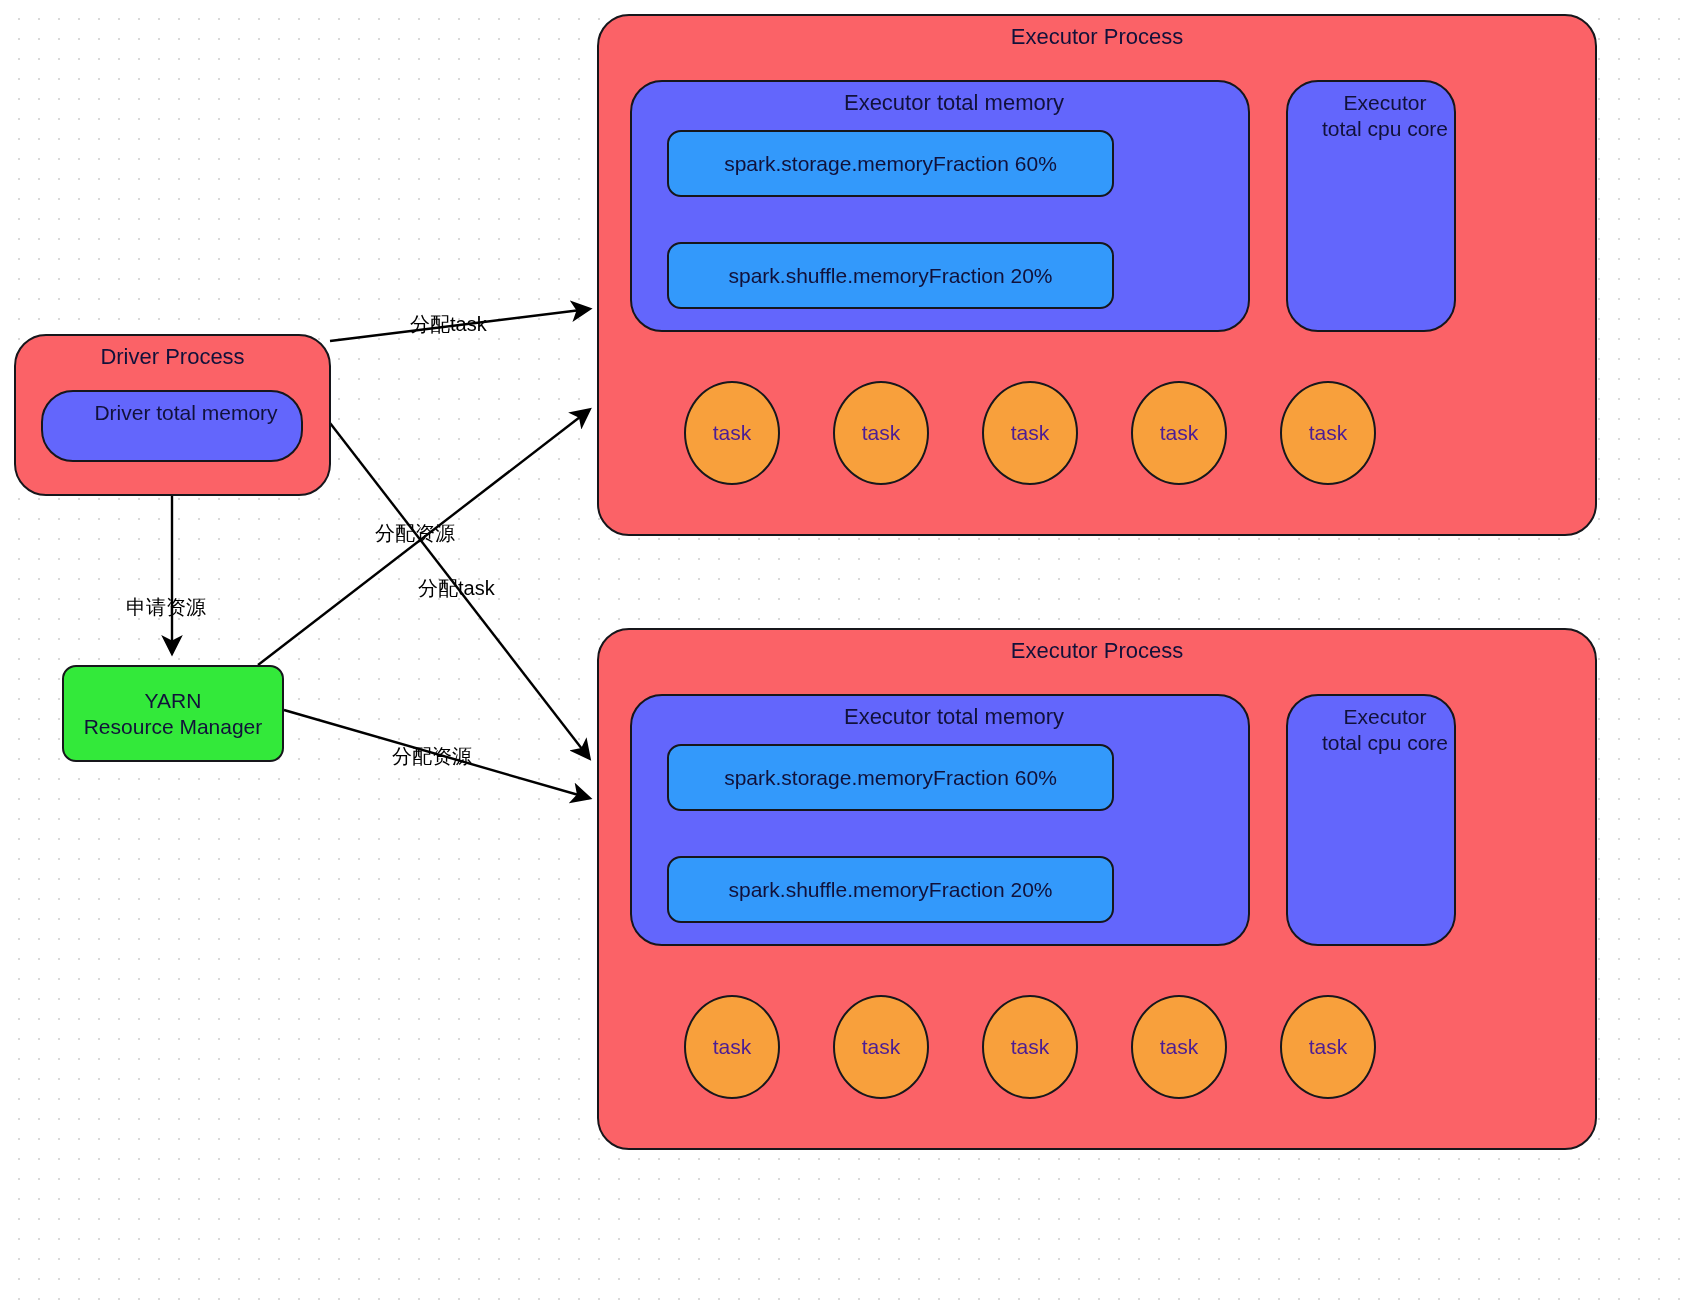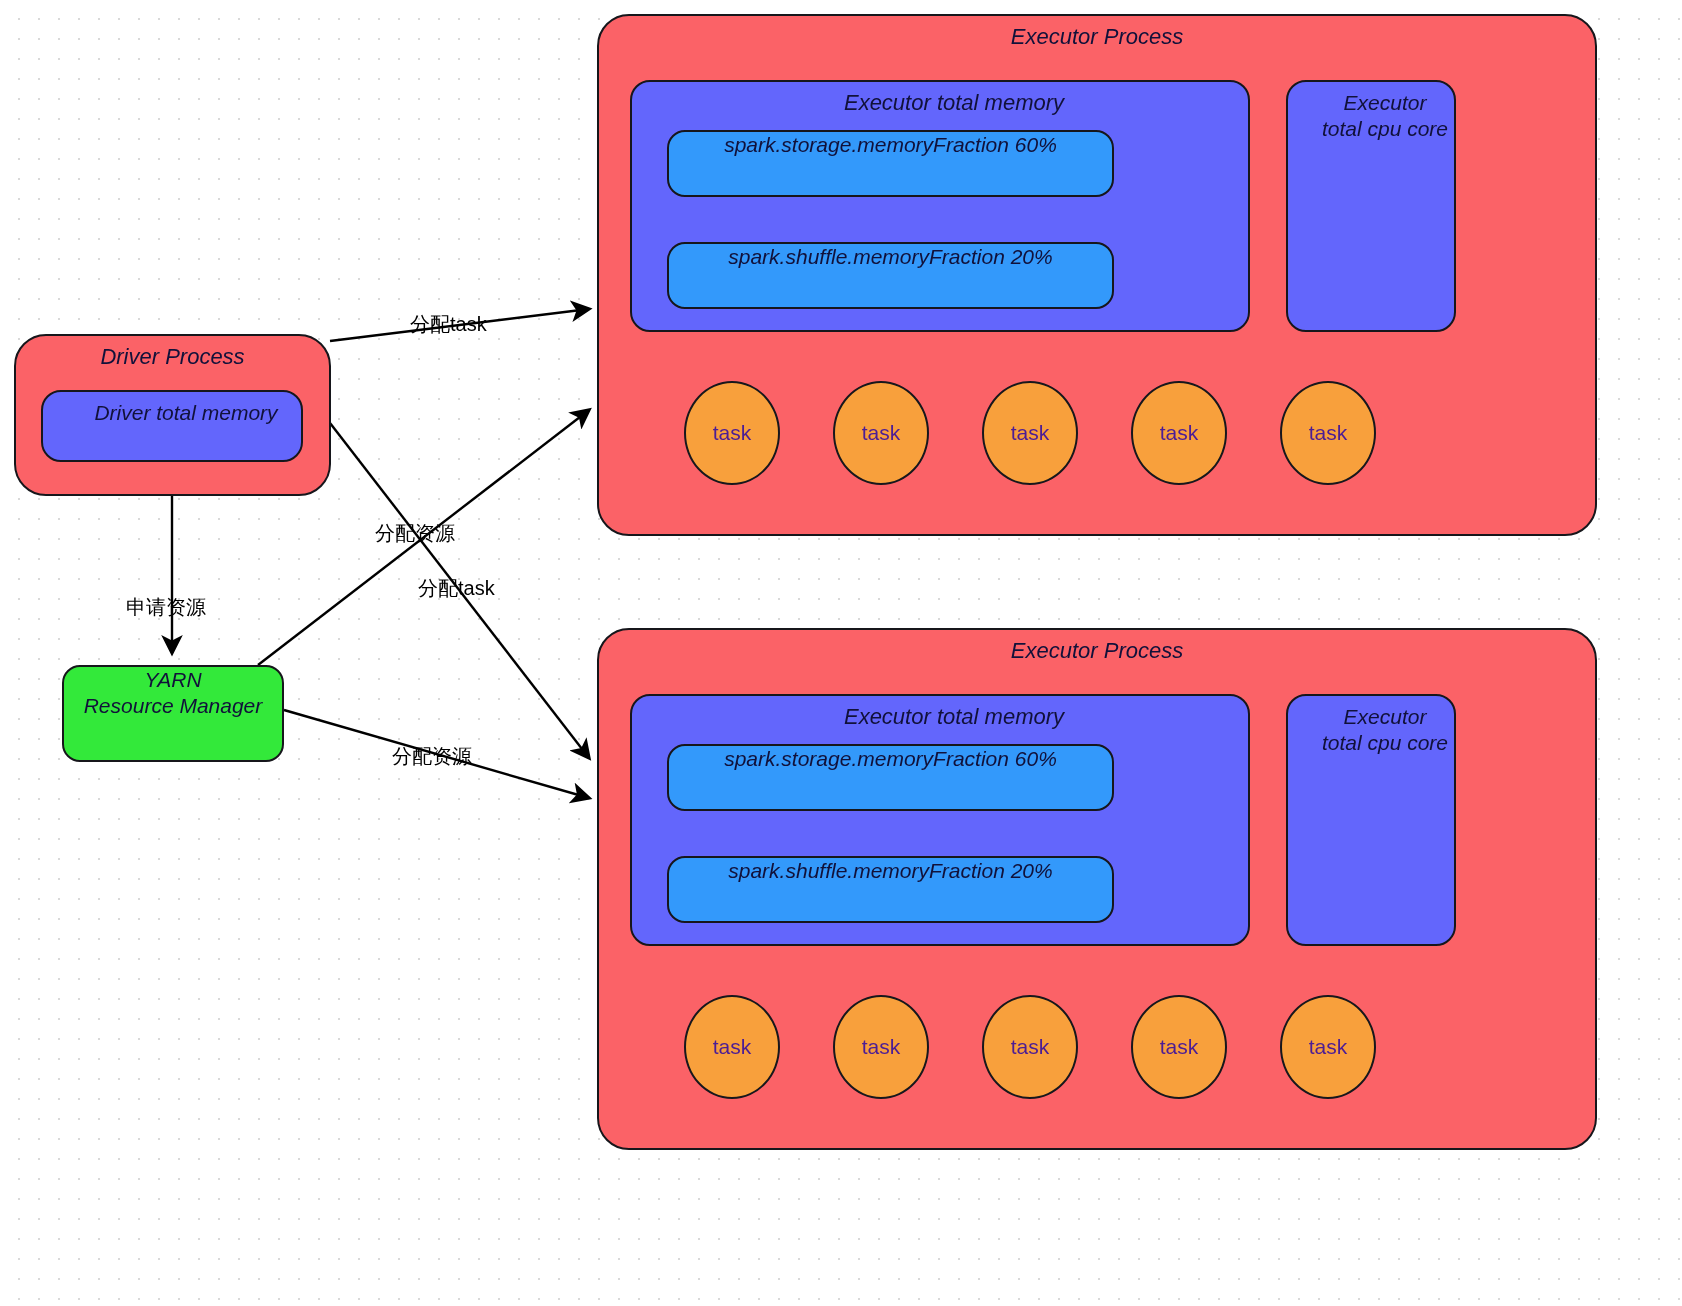--- a/index.html
+++ b/index.html
@@ -36,49 +36,47 @@
     border: 2px solid #16161b;
     text-align: center;
     color: #11113a;
   }
   .node-red {
     background: #fb6267;
     border-radius: 32px;
   }
   .node-purple {
     background: #6366fc;
-    border-radius: 20px;
+    border-radius: 32px;
     padding-left: 28px;
   }
   .node-blue {
     background: #3399fb;
     border-radius: 14px;
   }
   .node-green {
     background: #33e93a;
     border-radius: 14px;
   }
   .node-label {
     display: block;
     width: 100%;
     line-height: 1.22;
     white-space: pre-line;
-    font-style: italic;
   }
   
   .title-top {
     padding-top: 8px;
     font-size: 22px;
   }
   
   .center-box {
     display: flex;
-    align-items: flex-start;
+    align-items: center;
     justify-content: center;
-    border-radius: 18px;
   }
   .center-box .node-label { font-size: 21px; }
 
   
   .task {
     position: absolute;
     box-sizing: border-box;
     width: 96px;
     height: 104px;
     border-radius: 50%;

